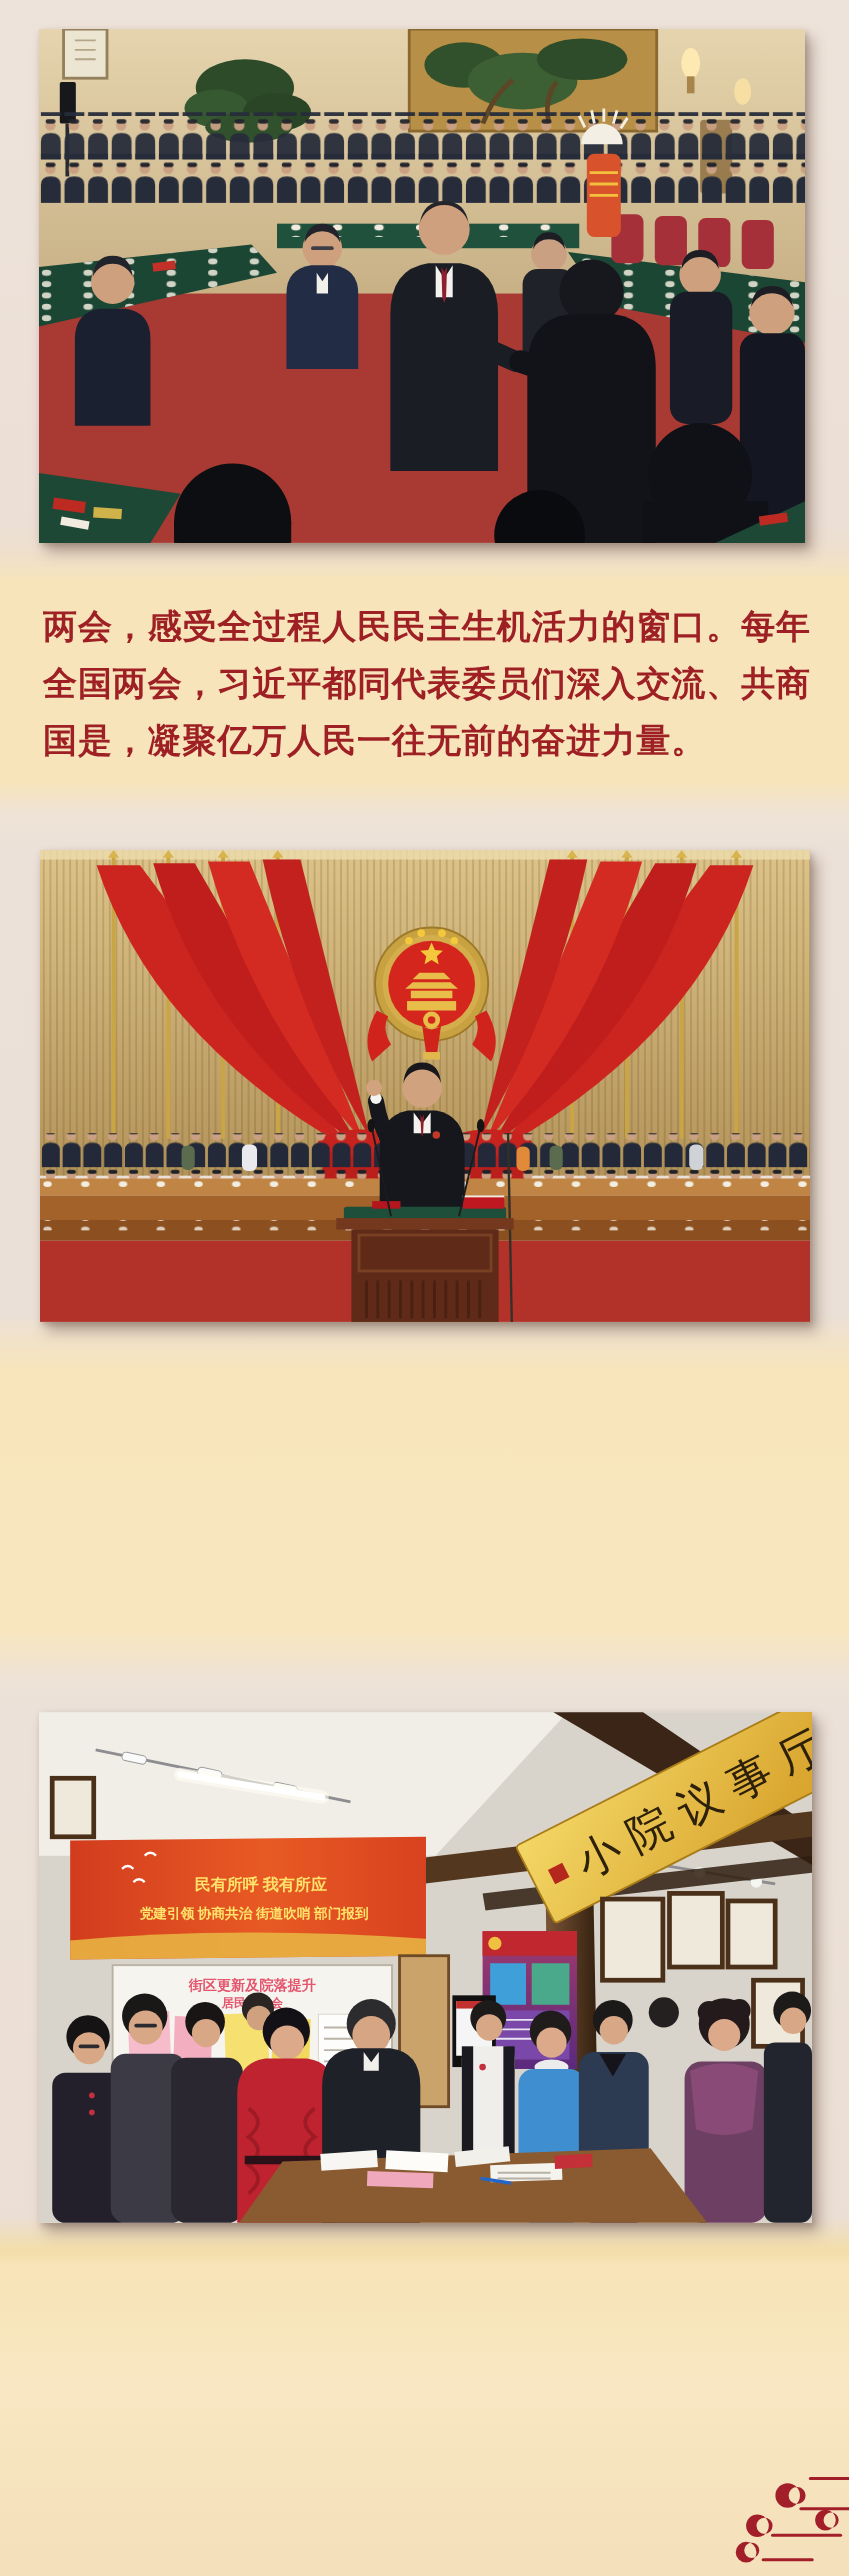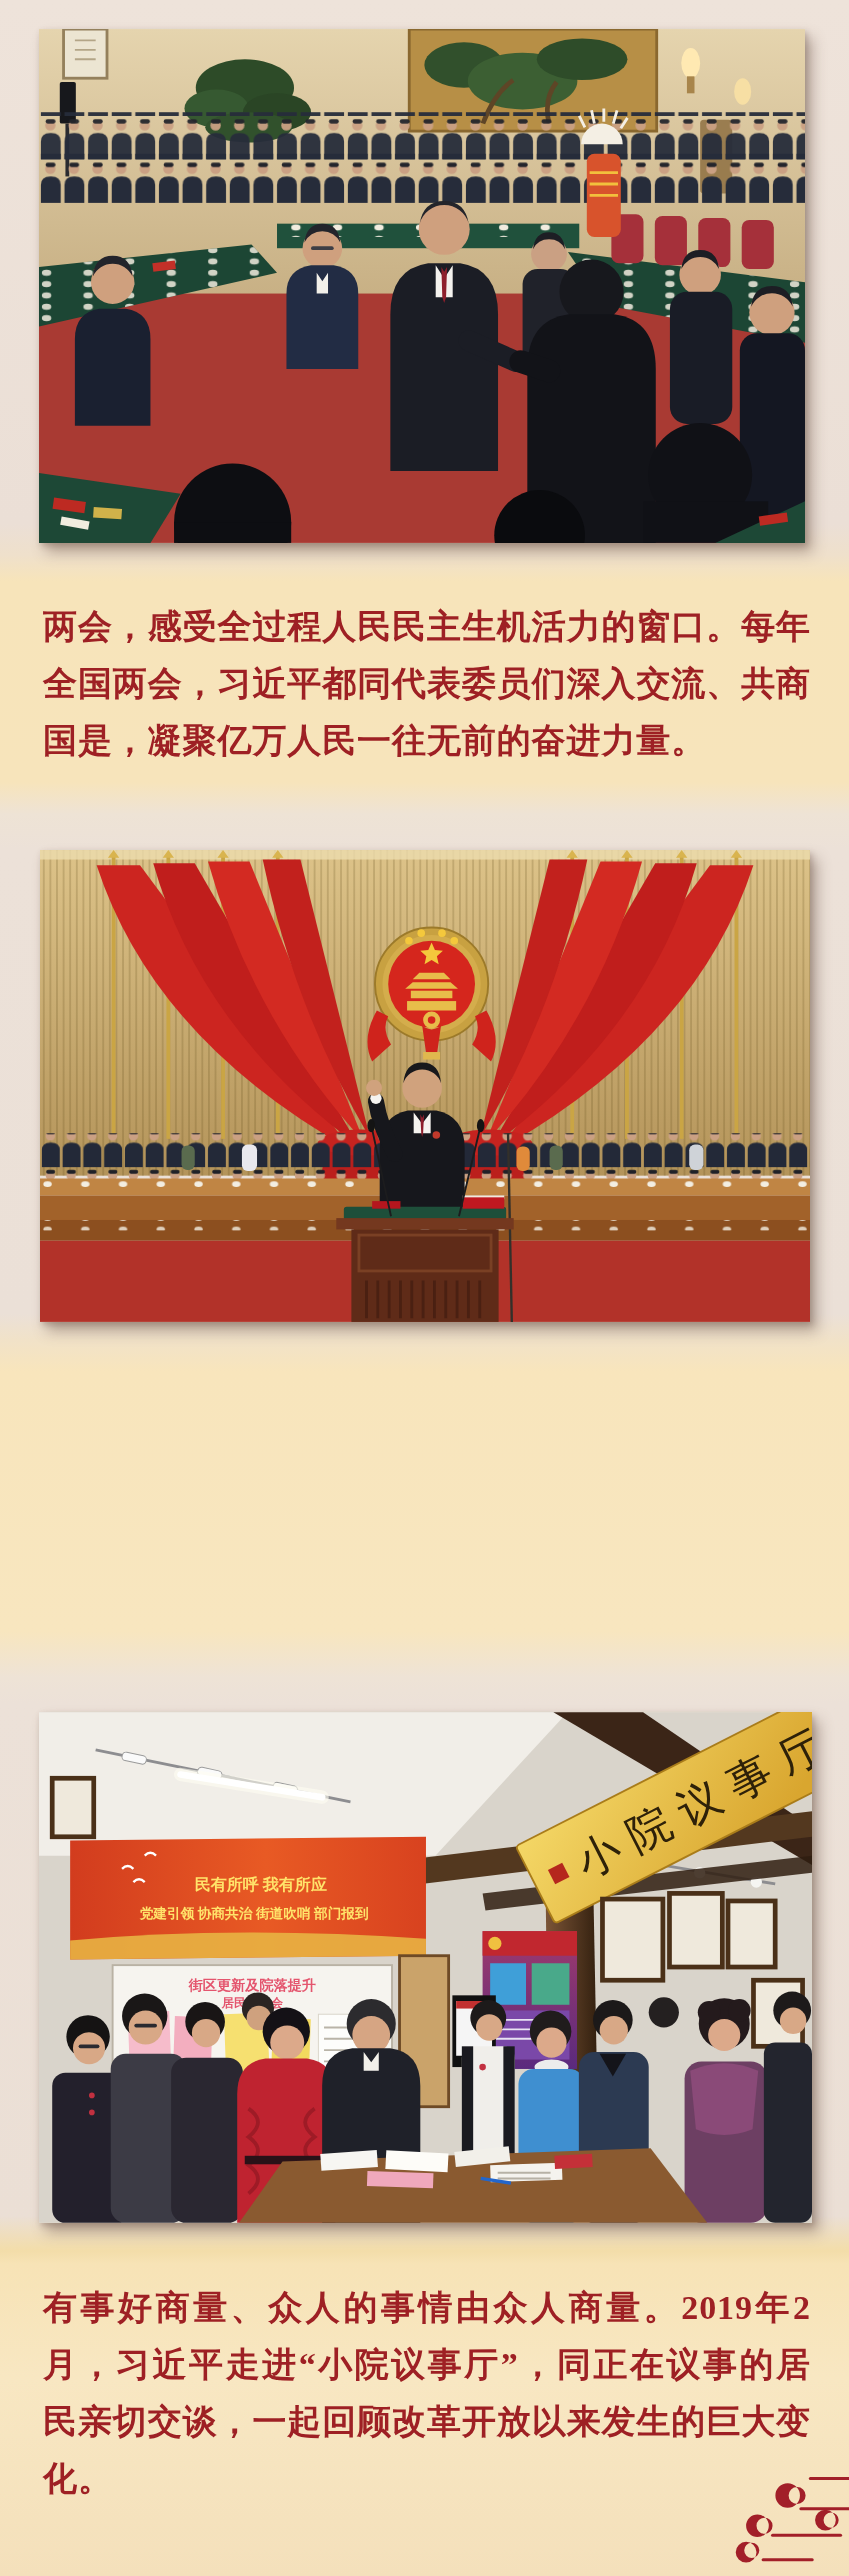--- a/index.html
+++ b/index.html
@@ -447,21 +447,20 @@
         <rect x="440" y="466" width="58" height="16" fill="#f2f0ea" transform="rotate(-6 440 466)"></rect>
         <rect x="348" y="486" width="70" height="16" fill="#f0a8bc" transform="rotate(2 348 486)"></rect>
         <rect x="478" y="480" width="76" height="18" fill="#f5f3ee" transform="rotate(-2 478 480)"></rect>
         <path d="M486 488 h56 M486 494 h56" stroke="#b7b2a6" stroke-width="2"></path>
         <path d="M468 494 L500 499" stroke="#2266cc" stroke-width="3.5"></path>
         <rect x="546" y="470" width="40" height="14" fill="#c43038" transform="rotate(-3 546 470)"></rect>
       </g>
     </svg>
   </div>
 
-  <div class="caption" style="left:43px;top:2279px;width:768px">有事好商量、众人的事情由众人商量。2019年2月，习近平走进“小院议事厅”，同正在议事的居民亲切交谈，一起回顾改革开放以来发生的巨大变化。</div>
 
   <svg class="cloud" viewBox="0 0 126 108">
     <g stroke="#a21f29" stroke-width="3.2" fill="none" stroke-linecap="round">
       <path d="M84 8 H126"></path>
       <path d="M74 40 H126"></path>
       <path d="M44 68 H116"></path>
       <path d="M34 94 H86"></path>
     </g>
     <g fill="#a21f29" fill-rule="evenodd">
       <path d="M47 26 a13 13 0 1 0 26 0 a13 13 0 1 0 -26 0 M61 26 a9 9 0 1 0 18 0 a9 9 0 1 0 -18 0"></path>

